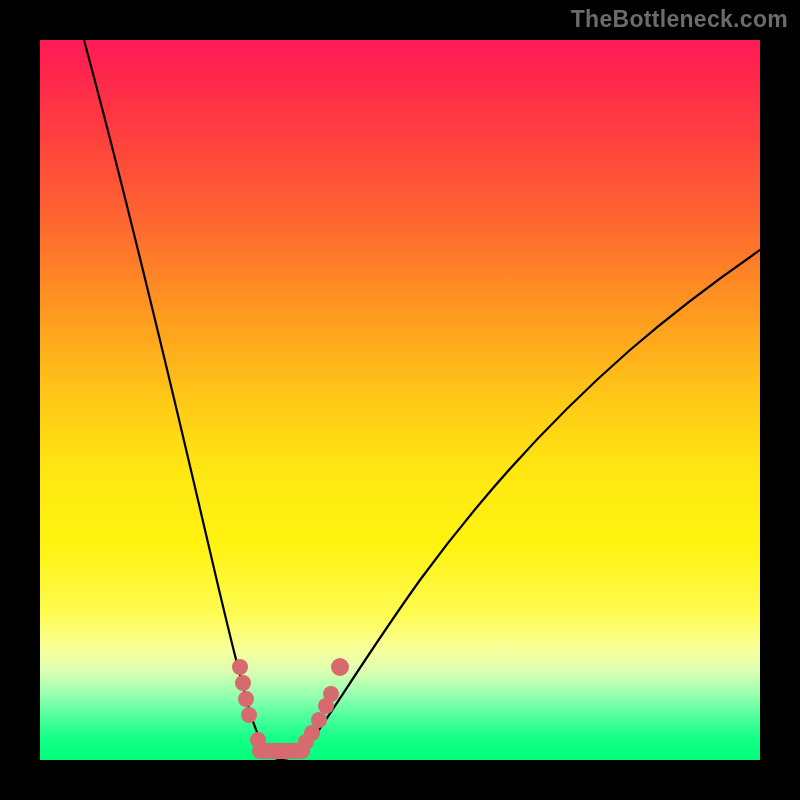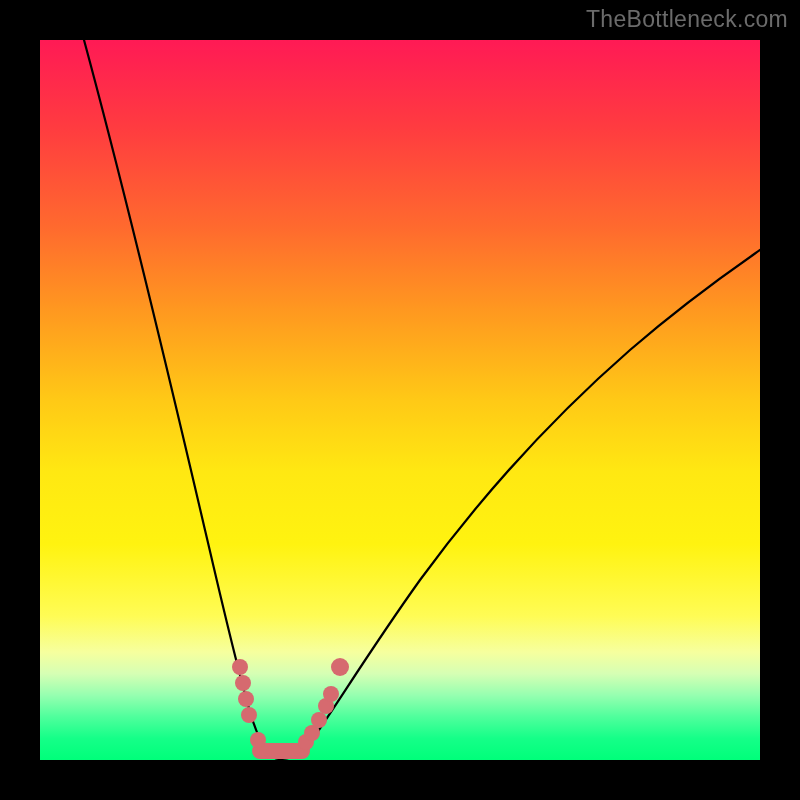--- a/index.html
+++ b/index.html
@@ -38,21 +38,21 @@
       #15ff88 97%,
       #00ff7a 100%
     );
   }
   .watermark {
     position: absolute;
     top: 6px;
     right: 12px;
     color: #6b6b6b;
     font-size: 23px;
-    font-weight: 400;
+    font-weight: 700;
     letter-spacing: 0.3px;
     user-select: none;
   }
   svg.curves {
     position: absolute;
     left: 0;
     top: 0;
     width: 720px;
     height: 720px;
   }

